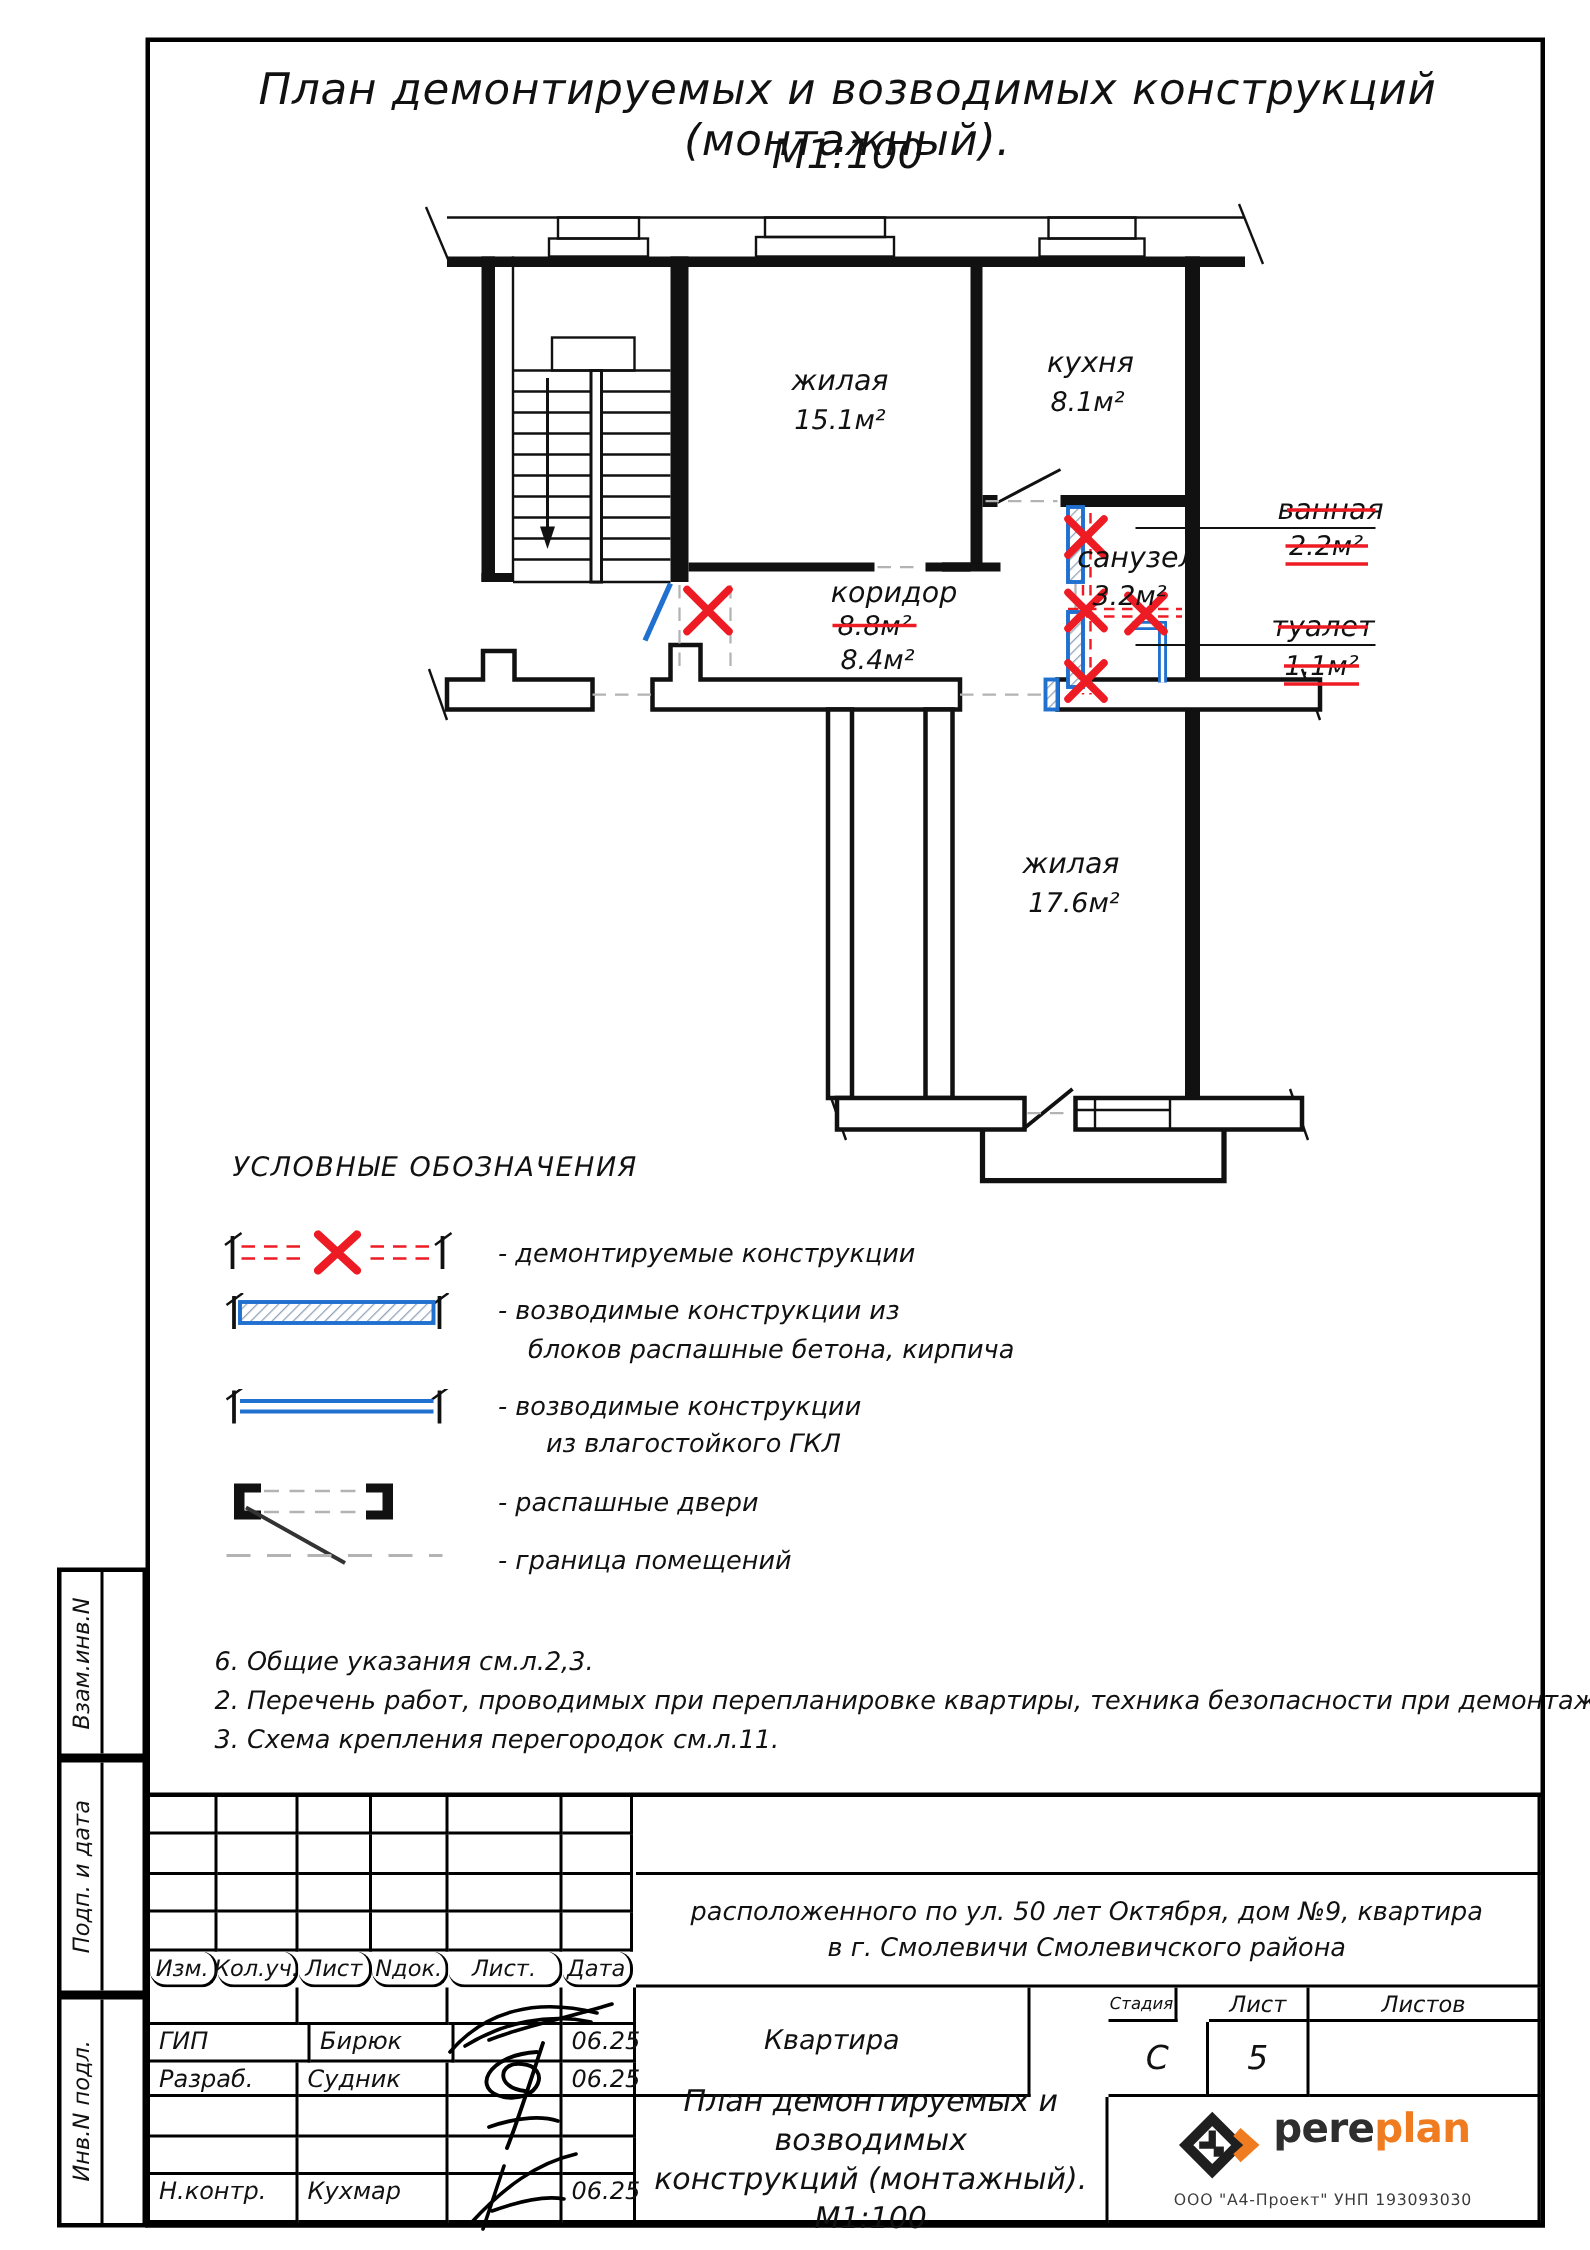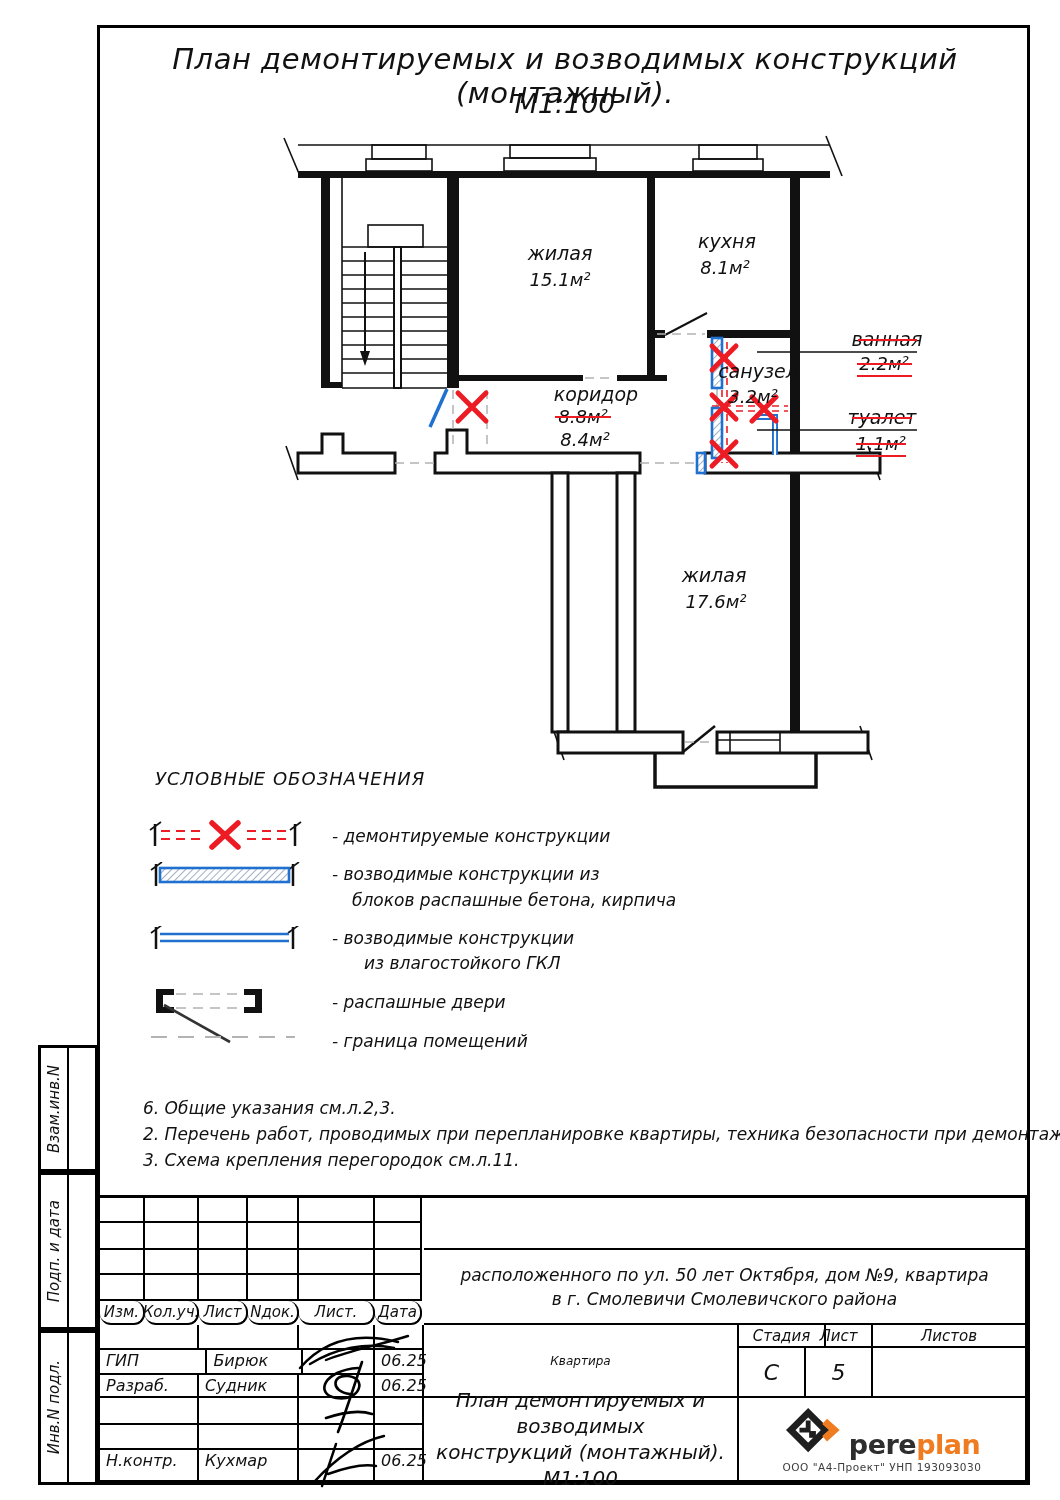--- a/index.html
+++ b/index.html
@@ -373,24 +373,24 @@
       <path d="M8,52 C30,28 52,12 78,6 M30,14 L16,56 M22,44 C44,36 60,34 70,36" stroke="#000" stroke-width="2.4" fill="none" stroke-linecap="round"></path>
     </svg>
 
     <div class="cell" style="left:324px;top:0;width:603px;height:52px"></div>
     <div class="cell ctr" style="left:324px;top:52px;width:603px;height:75px;font-size:17px;line-height:24px">
       <div>
         <div>расположенного по ул. 50 лет Октября, дом №9, квартира</div>
         <div>в г. Смолевичи Смолевичского района</div>
       </div>
     </div>
-    <div class="cell ctr" style="left:324px;top:127px;width:315px;height:73px;font-size:12px">
+    <div class="cell ctr" style="left:324px;top:127px;width:263px;height:73px;font-size:18px">
       <span>Квартира</span>
     </div>
-    <div class="cell ctr" style="left:639px;top:127px;width:87px;height:23px;font-size:15px">
+    <div class="cell ctr" style="left:639px;top:127px;width:46px;height:23px;font-size:11px">
       <span>Стадия</span>
     </div>
     <div class="cell ctr" style="left:706px;top:127px;width:67px;height:23px;font-size:15px">
       <span>Лист</span>
     </div>
     <div class="cell ctr" style="left:773px;top:127px;width:154px;height:23px;font-size:15px">
       <span>Листов</span>
     </div>
     <div class="cell ctr" style="left:639px;top:150px;width:67px;height:50px;font-size:22px">
       <span>С</span>
@@ -401,21 +401,21 @@
     <div class="cell ctr" style="left:773px;top:150px;width:154px;height:50px;font-size:22px">
       <span></span>
     </div>
     <div class="cell ctr" style="left:324px;top:200px;width:315px;height:84px;font-size:20px;line-height:26px">
       <div>
         <div>План демонтируемых и возводимых</div>
         <div>конструкций (монтажный). М1:100</div>
       </div>
     </div>
     <div class="cell" id="logo-cell" style="left:639px;top:200px;width:288px;height:84px">
-      <div style="display:flex;align-items:flex-end;gap:7px">
+      <div style="display:flex;align-items:flex-start;gap:7px">
         <svg width="58" height="52" viewBox="0 0 60 52">
           <path d="M7,24 L25,6 L43,24 L25,42 Z" fill="#fff" stroke="#1f1f1f" stroke-width="7"></path>
           <path d="M25,14 V24 H16" stroke="#1f1f1f" stroke-width="5" fill="none"></path>
           <rect x="26" y="25" width="7" height="7" fill="#1f1f1f"></rect>
           <path d="M42,15 L52,24 L42,33" stroke="#f07c21" stroke-width="7.5" fill="none"></path>
         </svg>
         <div class="brand"><span class="b1">pere</span><span class="b2">plan</span></div>
       </div>
       <div class="firm-cap">ООО "А4-Проект" УНП 193093030</div>
     </div>

